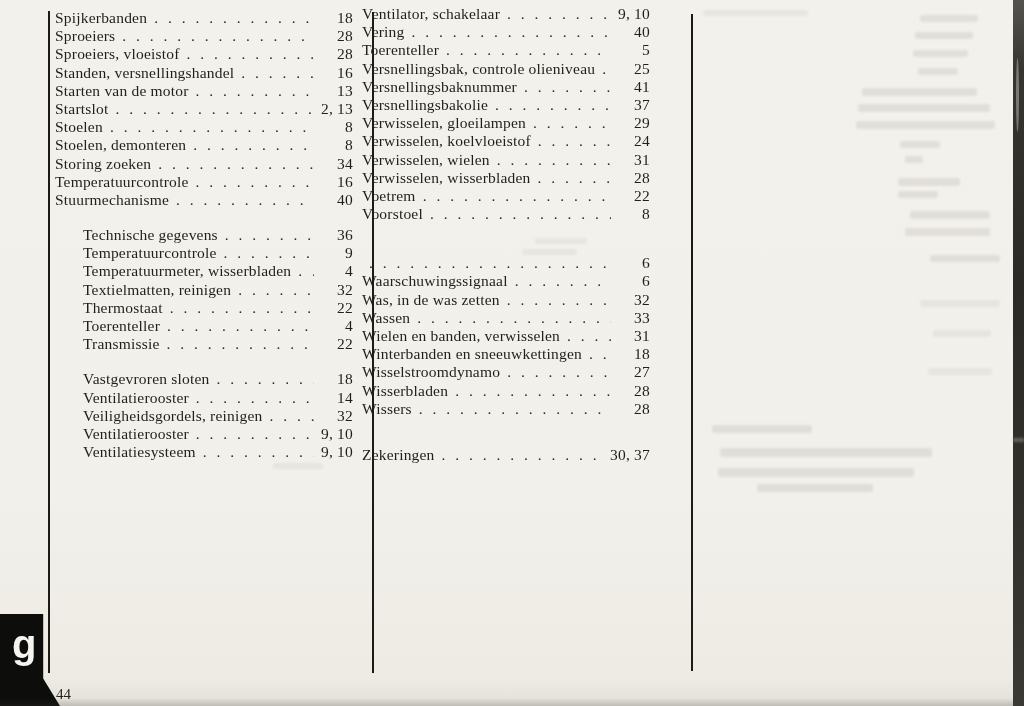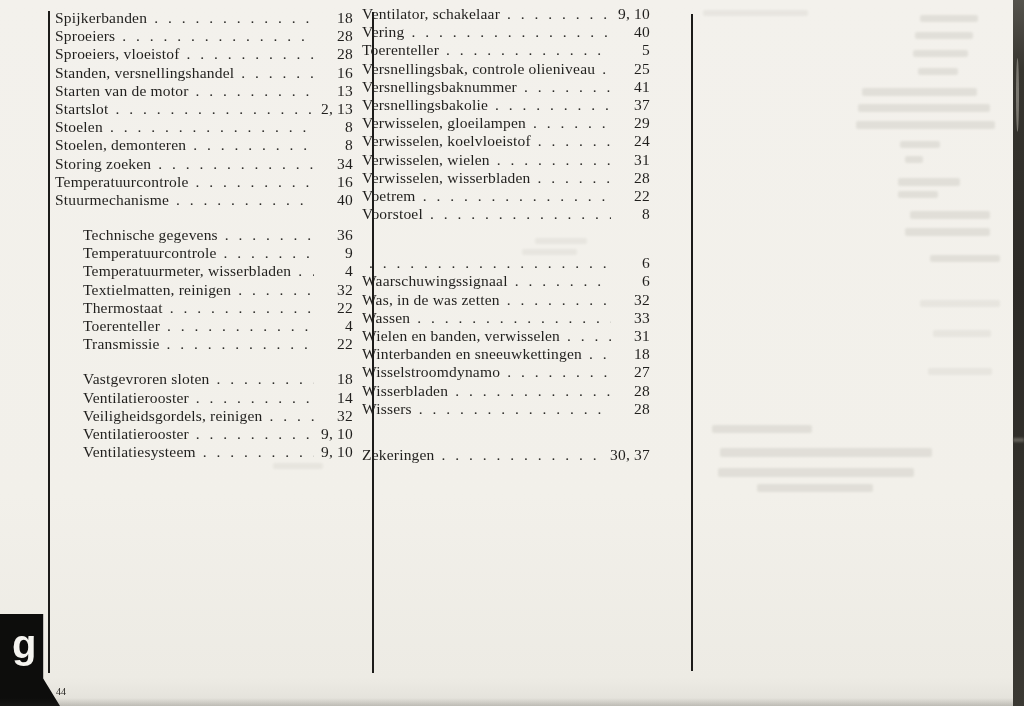--- a/index.html
+++ b/index.html
@@ -50,21 +50,21 @@
     clip-path:polygon(0 0,72% 0,72% 70%,100% 100%,0 100%);
   }
   .tab-letter{
     position:absolute;left:12px;top:624px;
     font-family:"Liberation Sans", sans-serif;
     font-weight:700;font-size:40px;line-height:40px;
     color:#f5f4f0;
   }
 
   
-  .folio{position:absolute;left:56px;top:686px;font-size:10px;color:#262522;}
+  .folio{position:absolute;left:56px;top:686px;font-size:15px;color:#262522;}
 
   
   .ghost{
     position:absolute;background:#8b887d;opacity:0.16;
     filter:blur(1.2px);border-radius:2px;
   }
   .ghost.light{opacity:0.10;}
 
   
   .page-edge{

